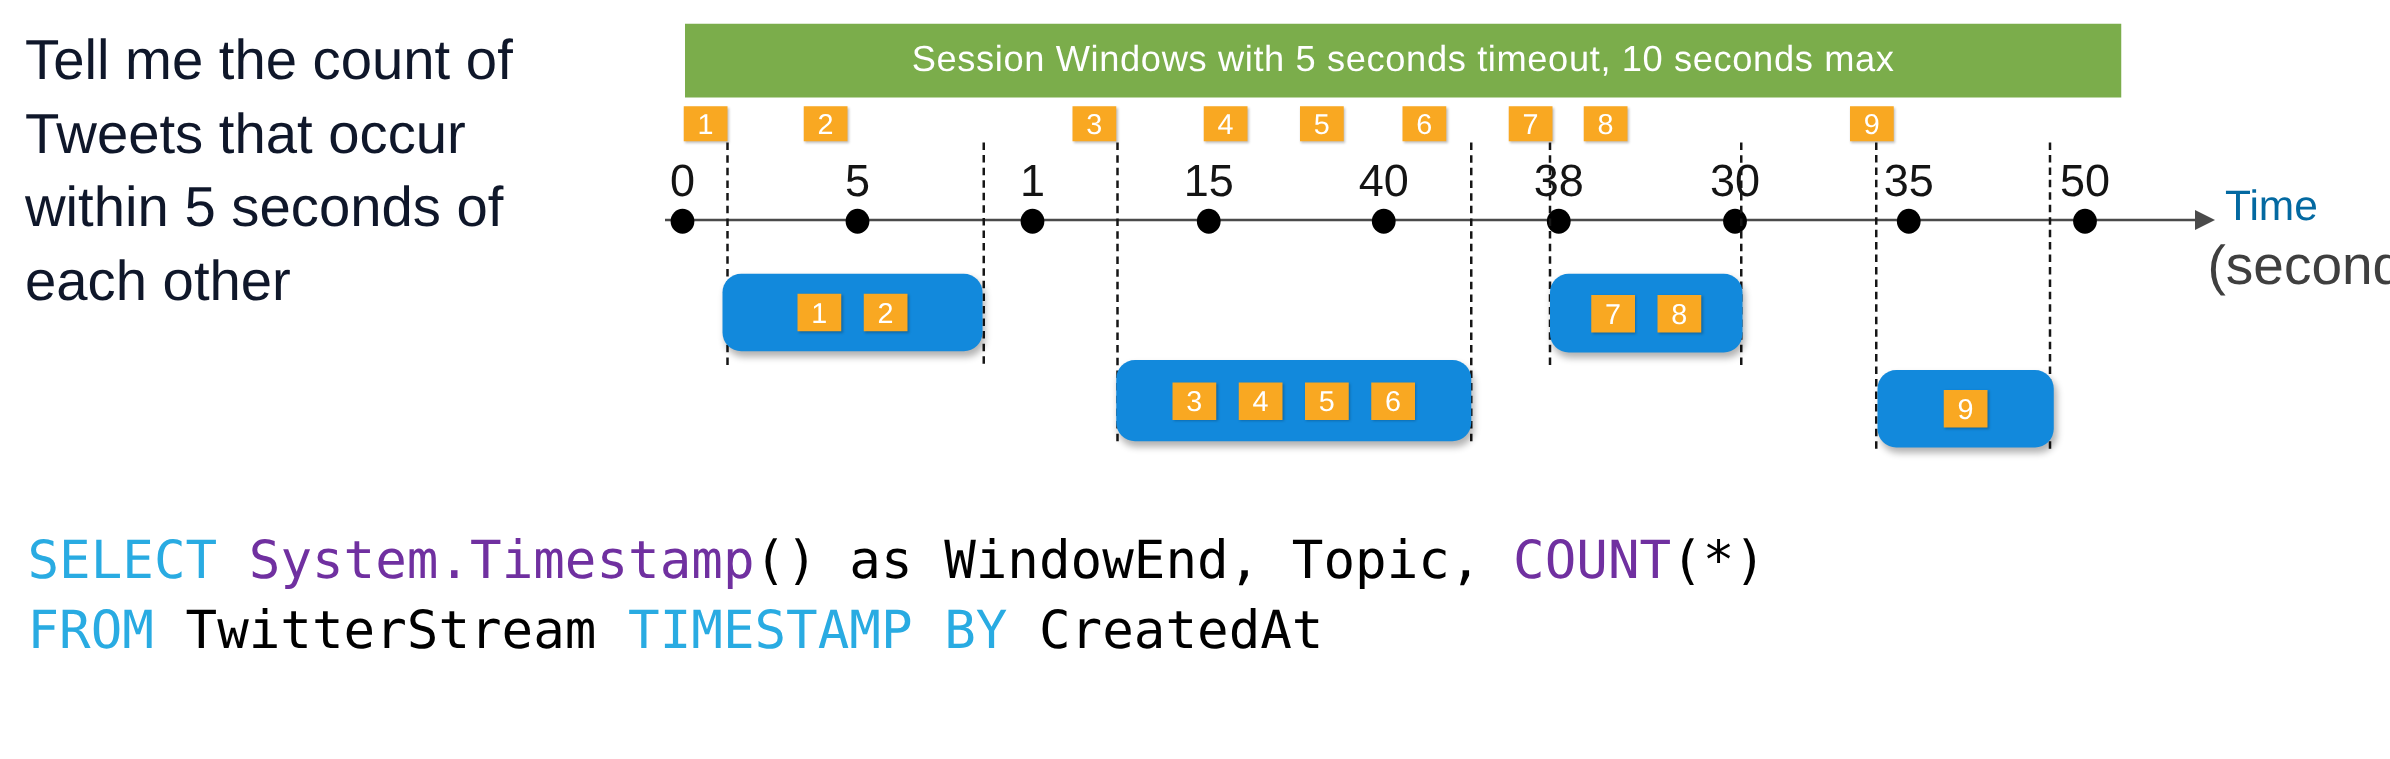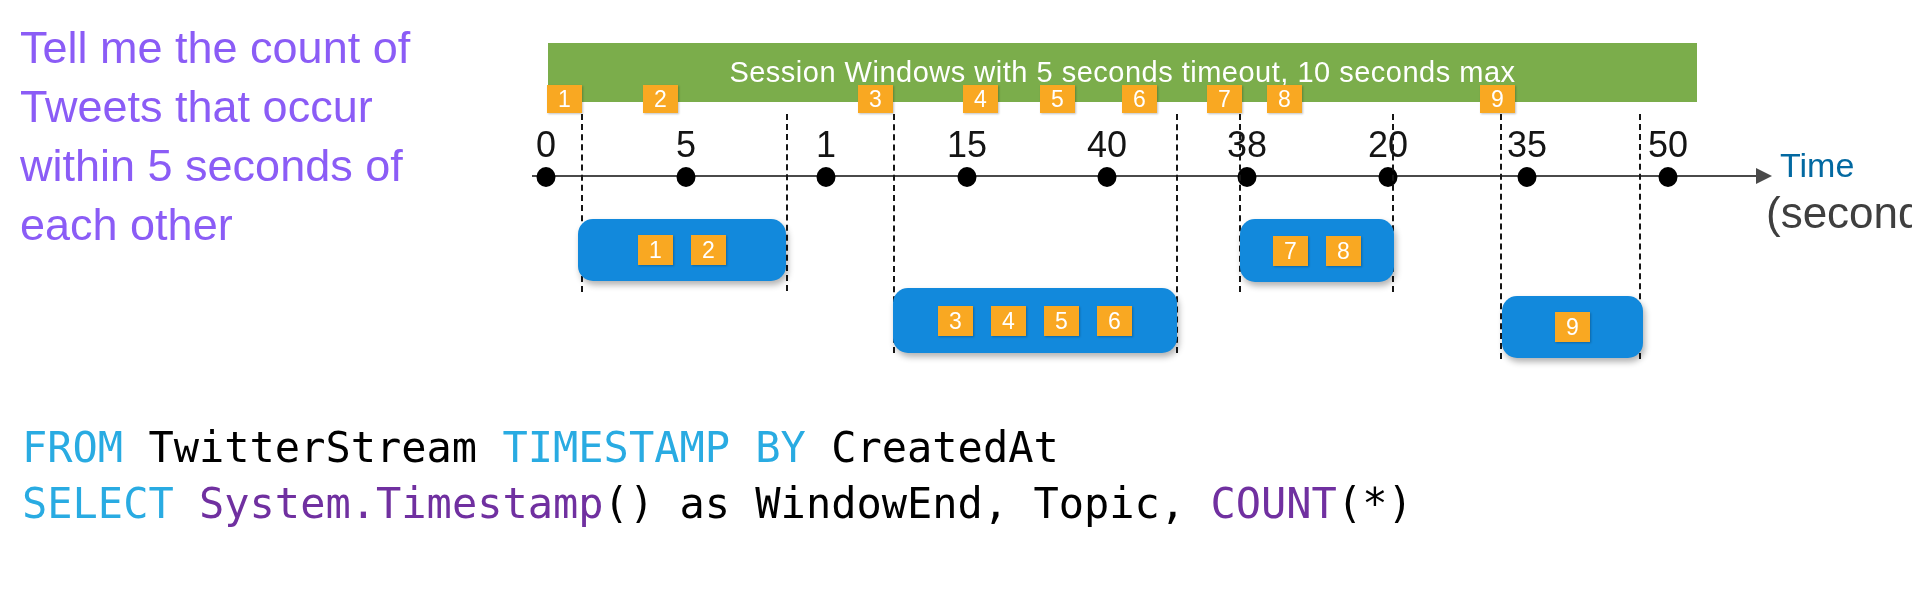--- a/index.html
+++ b/index.html
@@ -7,32 +7,31 @@
     position:relative;
     width:1912px;height:607px;
     background:#ffffff;
     font-family:"Liberation Sans", sans-serif;
     overflow:hidden;
   }
 
   
   .headline{
     position:absolute;left:20px;top:18px;width:480px;
-    font-size:45px;line-height:59px;color:#8b5cf6;
+    font-size:45px;line-height:59px;color:#0f172a;
     white-space:pre-line;
   }
 
   
   .banner{
     position:absolute;left:548px;top:19px;width:1149px;height:59px;
     background:#7BAD4B;color:#ffffff;
     font-size:29px;font-weight:300;letter-spacing:.5px;
     display:flex;align-items:center;justify-content:center;
     text-align:center;
-    margin-top:24px;
   }
 
   
   .chip{
     width:35px;height:28px;background:#F9A822;color:#ffffff;
     font-size:23px;line-height:28px;text-align:center;
     box-shadow:1px 1px 2px rgba(0,0,0,.25);
     flex:0 0 auto;
   }
   .t-chip{position:absolute;top:85px;}
@@ -117,21 +116,21 @@
     </div>
   <div class="tick" style="left:1107px">
       <span class="tick-label">40</span>
       <span class="dot"></span>
     </div>
   <div class="tick" style="left:1247px">
       <span class="tick-label">38</span>
       <span class="dot"></span>
     </div>
   <div class="tick" style="left:1388px">
-      <span class="tick-label">20</span>
+      <span class="tick-label">30</span>
       <span class="dot"></span>
     </div>
   <div class="tick" style="left:1527px">
       <span class="tick-label">35</span>
       <span class="dot"></span>
     </div>
   <div class="tick" style="left:1668px">
       <span class="tick-label">50</span>
       <span class="dot"></span>
     </div>
@@ -167,17 +166,17 @@
   </div>
   <div class="swin" style="left:1240px;top:219px;width:154px;height:63px">
     <div class="chip">7</div>
     <div class="chip">8</div>
   </div>
   <div class="swin" style="left:1502px;top:296px;width:141px;height:62px">
     <div class="chip">9</div>
   </div>
 
   <div class="sql">
+    <div class="sql-line"><span class="tok" data-type="kw">SELECT </span><span class="tok" data-type="fn">System.Timestamp</span><span class="tok" data-type="plain">() as WindowEnd, Topic, </span><span class="tok" data-type="fn">COUNT</span><span class="tok" data-type="plain">(*)</span></div>
     <div class="sql-line"><span class="tok" data-type="kw">FROM </span><span class="tok" data-type="plain">TwitterStream </span><span class="tok" data-type="kw">TIMESTAMP BY </span><span class="tok" data-type="plain">CreatedAt</span></div>
-    <div class="sql-line"><span class="tok" data-type="kw">SELECT </span><span class="tok" data-type="fn">System.Timestamp</span><span class="tok" data-type="plain">() as WindowEnd, Topic, </span><span class="tok" data-type="fn">COUNT</span><span class="tok" data-type="plain">(*)</span></div>
   </div>
 
 </div>
 
 </body></html>

